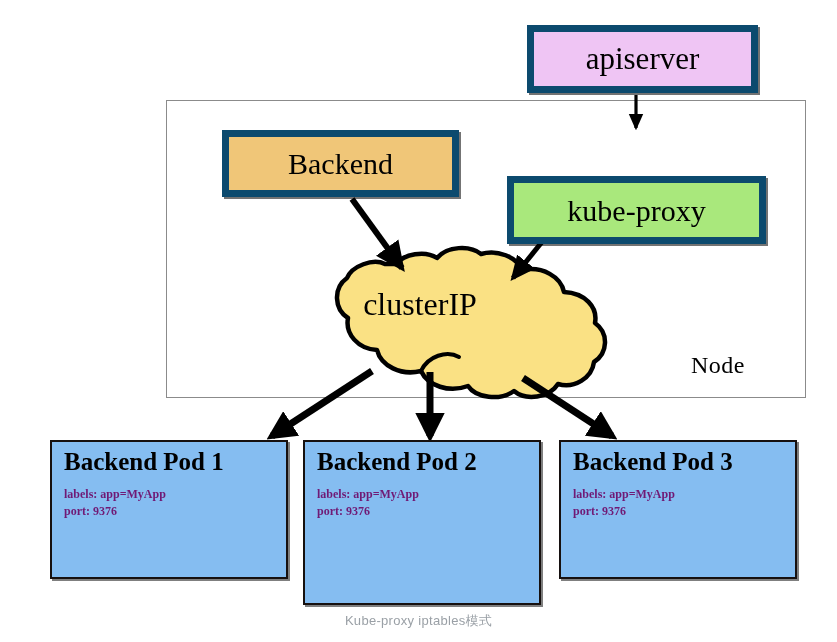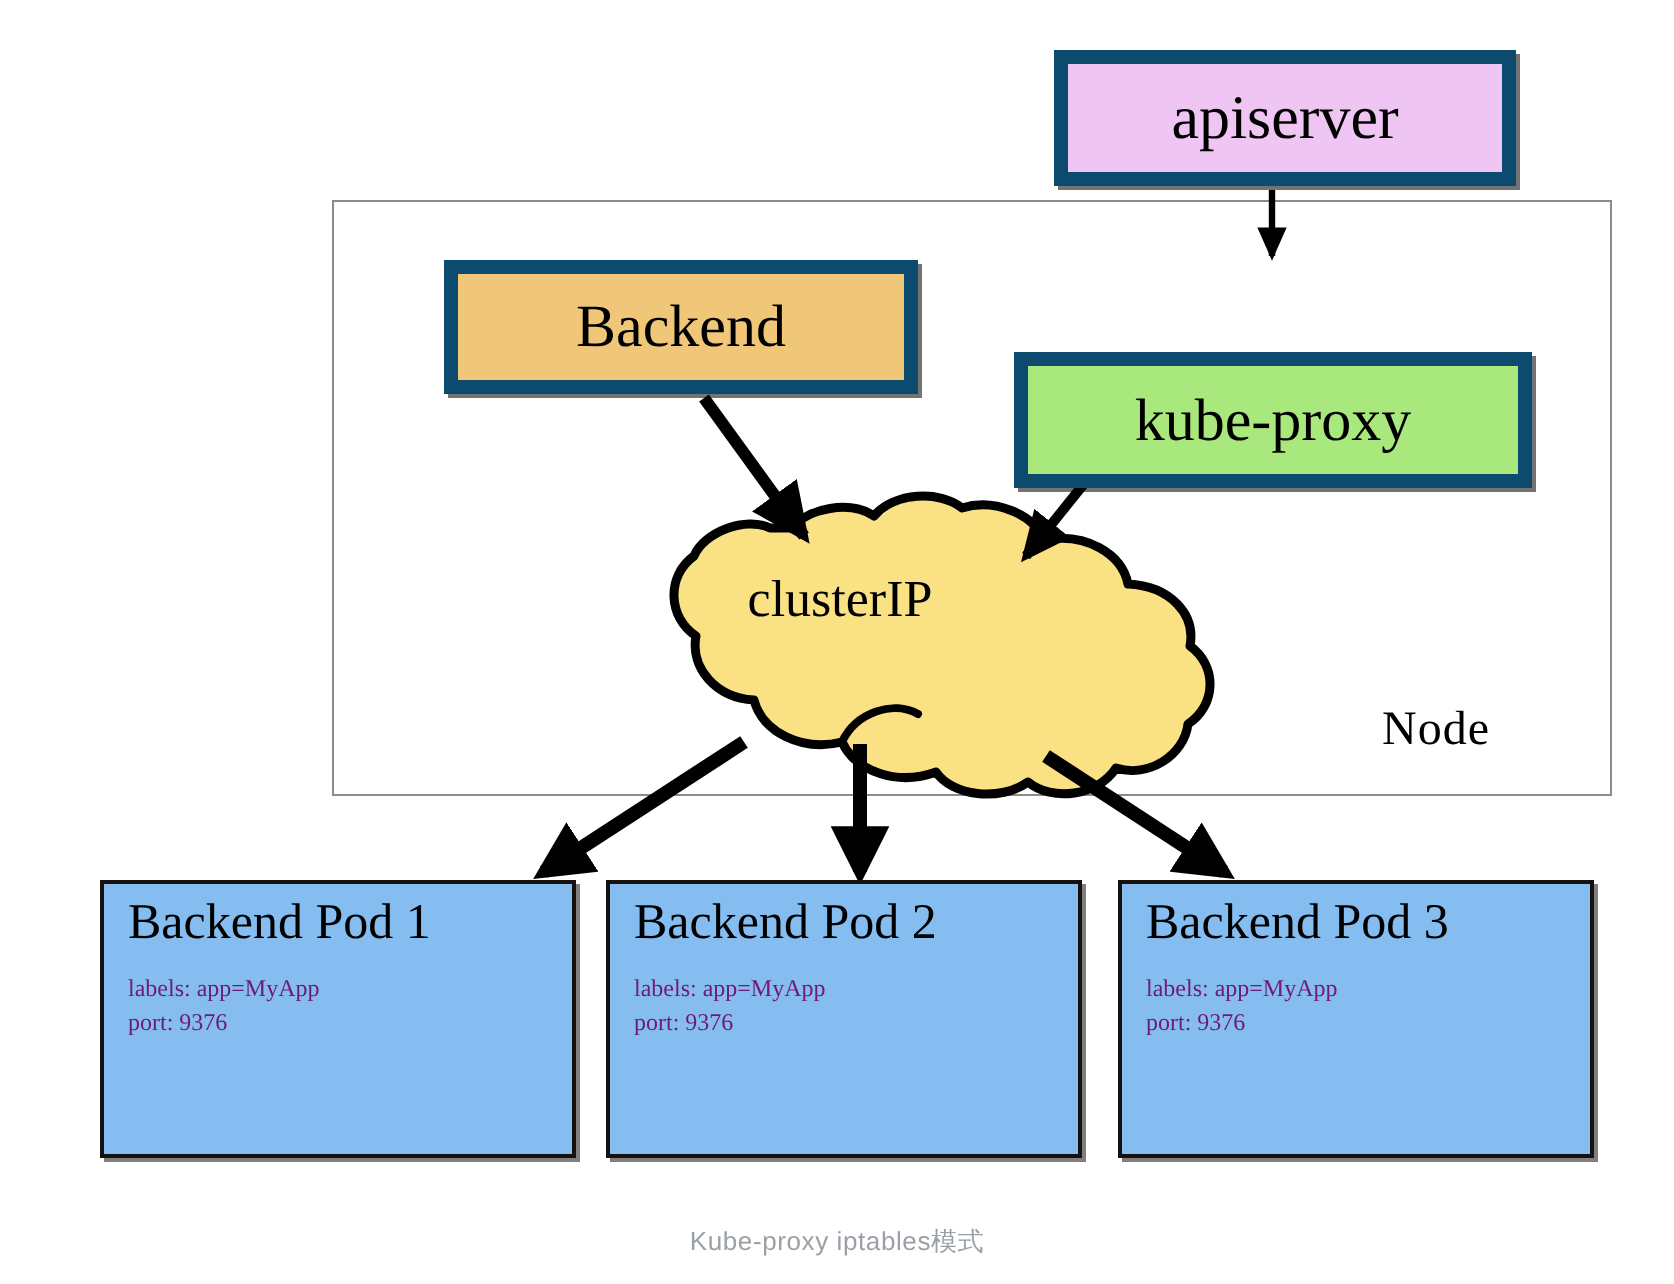--- a/index.html
+++ b/index.html
@@ -72,48 +72,49 @@
     left: 691px; top: 352px;
     font-size: 24px;
     color: #000;
     letter-spacing: 0.5px;
   }
   #cloud-text {
     position: absolute;
     left: 330px; top: 283px;
     width: 180px;
     text-align: center;
-    font-size: 26px;
+    font-size: 32px;
     color: #000;
     line-height: 1.32;
     pointer-events: none;
   }
   .pod {
     position: absolute;
     box-sizing: border-box;
     border: 2px solid #16100f;
     background: #85bdf1;
     padding: 6px 10px 0 12px;
     box-shadow: 2px 2px 0 rgba(0,0,0,0.5);
+    font-weight: bold;
   }
   .pod-title {
     font-size: 25px;
     color: #000;
     line-height: 1.15;
     margin-bottom: 9px;
     white-space: nowrap;
   }
   .pod-line {
     font-size: 12px;
     color: #701a75;
     line-height: 1.45;
     white-space: nowrap;
   }
   #pod-1 { left: 50px;  top: 440px; width: 238px; height: 139px; }
-  #pod-2 { left: 303px; top: 440px; width: 238px; height: 139px; }
+  #pod-2 { left: 303px; top: 440px; width: 238px; height: 165px; }
   #pod-3 { left: 559px; top: 440px; width: 238px; height: 139px; }
   #caption {
     position: absolute;
     left: 0; top: 612px;
     width: 837px;
     text-align: center;
     font-family: "Liberation Sans", "DejaVu Sans", sans-serif;
     font-size: 13px;
     color: #9aa0a6;
     letter-spacing: 0.3px;

